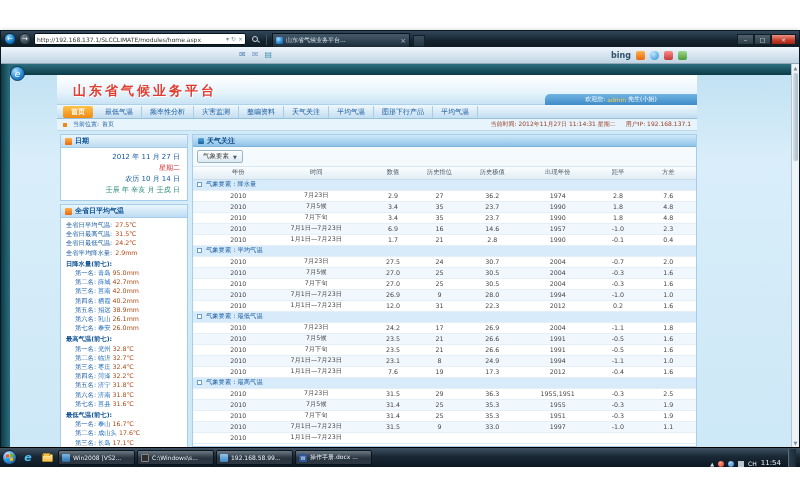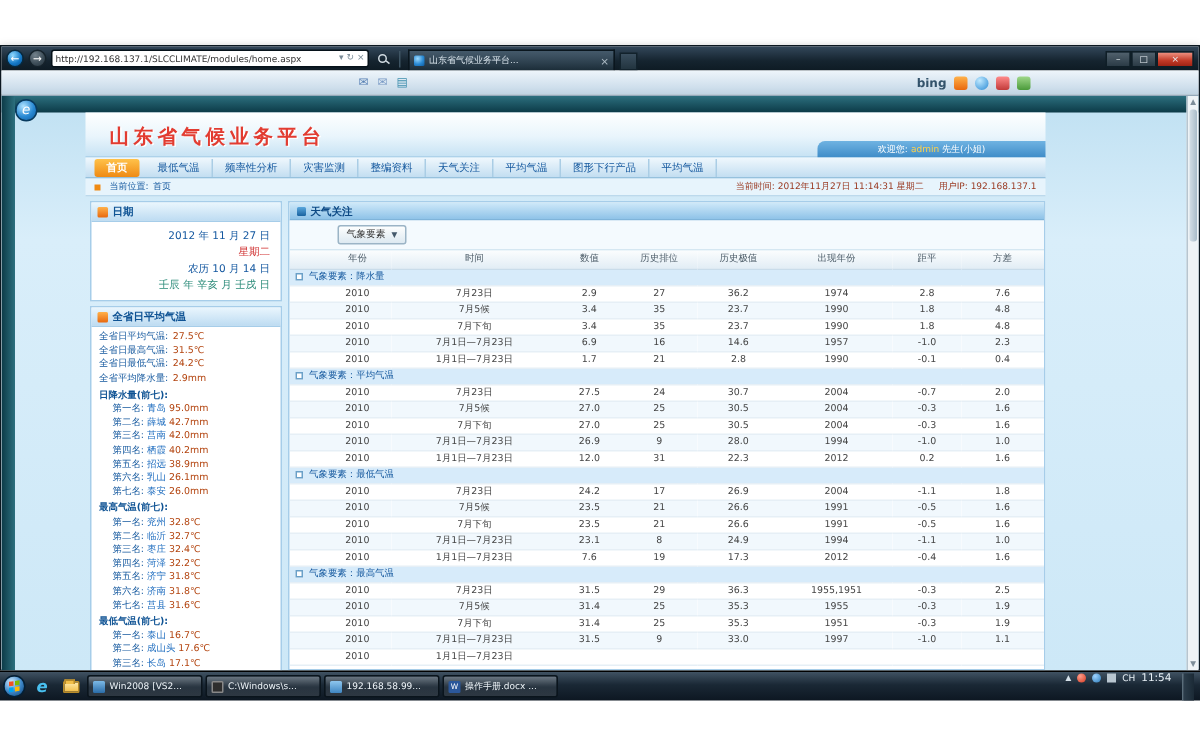--- a/index.html
+++ b/index.html
@@ -99,21 +99,21 @@
   .grp-item .station { color:#1d6cbf; margin:0 2px; }
   .grp-item .rvalue { color:#b3440f; }
 
   
   .main { flex:1; display:flex; flex-direction:column; border:1px solid #a6cde9; background:#fff; overflow:hidden; }
   .main-header { height:12px; flex:0 0 auto; background:linear-gradient(#cfe9f9,#8fc3e8); border-bottom:1px solid #7fb4da;
     display:flex; align-items:center; gap:3px; padding:0 5px; font-size:7px; font-weight:bold; color:#0d4a85; }
   .mh-icon { width:6px; height:6px; background:linear-gradient(#5aa7dd,#19629f); border-radius:1px; }
   .main-toolbar { height:20px; flex:0 0 auto; background:#f4fafe; border-bottom:1px solid #d5e7f2; display:flex; align-items:center; padding:0 4px; }
   .filter-btn { height:13px; border:1px solid #9bb4c6; border-radius:2px; background:linear-gradient(#fdfefe,#dde9f1);
-    font-size:6.5px; color:#333; display:flex; align-items:center; padding:0 5px; gap:4px;margin-left:28px; }
+    font-size:6.5px; color:#333; display:flex; align-items:center; padding:0 5px; gap:4px; }
   .filter-caret { font-size:5px; color:#44596b; }
   .table-wrap { flex:1; overflow:hidden; }
   table { width:100%; border-collapse:collapse; table-layout:fixed; }
   th { height:12px; background:linear-gradient(#fbfdfe,#e2edf5); border-bottom:1px solid #c9dcea;
     font-size:6.3px; color:#4a5a66; font-weight:normal; }
   td { height:11px; font-size:6.3px; color:#444; text-align:center; border-bottom:1px solid #e6eff6;
     overflow:hidden; white-space:nowrap; }
   tr.section td { background:#d7ebfa; color:#14589e; text-align:left; padding-left:4px; }
   .section-icon { display:inline-block; width:5px; height:5px; border:1px solid #6aa0c8; background:#fff; margin-right:4px; vertical-align:middle; }
   tr.even td { background:#ffffff; }
@@ -138,21 +138,21 @@
   .folder::before { content:''; position:absolute; left:0; top:-2px; width:5px; height:2px; background:#f3c04a; border:1px solid #b98c2a; border-bottom:none; }
   #task-buttons { display:flex; gap:2px; }
   .task-btn { width:77px; height:15px; background:linear-gradient(rgba(255,255,255,.28),rgba(255,255,255,.07) 55%,rgba(255,255,255,.12));
     border:1px solid #0a141c; border-radius:2px; display:flex; align-items:center; gap:3px; padding:0 3px;
     color:#eef4f8; font-size:6px; overflow:hidden; white-space:nowrap; }
   .task-btn .ticon { width:8px; height:8px; border-radius:1px; flex:0 0 auto; font-size:5px; color:#fff; text-align:center; line-height:8px; }
   .ticon.c0 { background:linear-gradient(#7cb9e6,#2a6ca8); }
   .ticon.c1 { background:#2e2e2e; border:1px solid #888; }
   .ticon.c2 { background:linear-gradient(#8ec6ee,#3f86c2); }
   .ticon.c3 { background:#2b579a; }
-  #tray { margin-left:auto; display:flex; align-items:flex-start; gap:4px; color:#e9f1f7; font-size:6px; padding-right:2px; }
+  #tray { margin-left:auto; display:flex; align-items:flex-end; gap:4px; color:#e9f1f7; font-size:6px; padding-right:2px; }
   .tray-up { font-size:5px; color:#d7e2ea; }
   .dot { width:6px; height:6px; border-radius:50%; display:inline-block; }
   .dot.red { background:radial-gradient(circle at 35% 30%,#ff9d8a,#d33a22); }
   .dot.blue { background:radial-gradient(circle at 35% 30%,#9fd3ff,#2a7ab8); }
   .tray-sq { width:6px; height:6px; background:#b9c6d0; display:inline-block; }
   #clock { font-size:7px; line-height:1; text-align:center; }
   #show-desktop { width:8px; height:18px; margin-left:3px; background:linear-gradient(90deg,#2c3d4b,#1b2a36); border-left:1px solid #5a6d7a; }
 </style>
 </head>
 <body>

